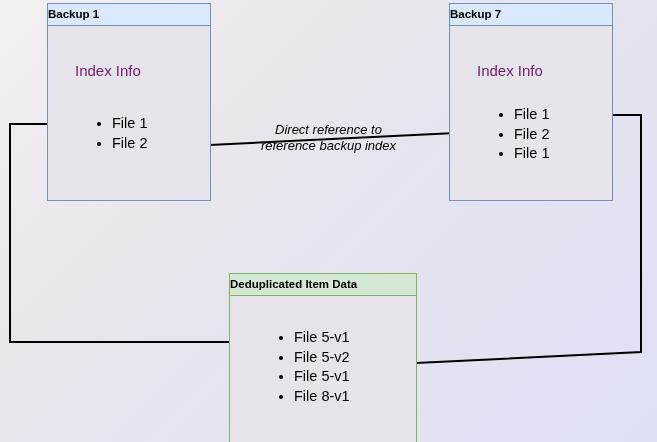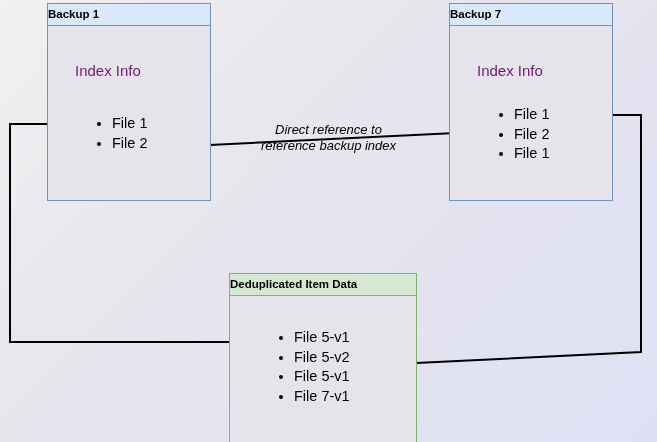--- a/index.html
+++ b/index.html
@@ -129,21 +129,21 @@
     </div>
   </div>
 
   <div class="node green" style="left:229px; top:273px; width:188px; height:192px;">
     <div class="node-header">Deduplicated Item Data</div>
     <div class="node-body">
       <ul class="file-list" style="left:46px; top:32px;">
         <li>File 5-v1</li>
         <li>File 5-v2</li>
         <li>File 5-v1</li>
-        <li>File 7-v1</li>
+        <li>File 8-v1</li>
       </ul>
     </div>
   </div>
 
   <div class="edge-label" style="left:245px; top:122px; width:167px;font-style:italic;">
     <div>Direct reference to</div>
     <div>reference backup index</div>
   </div>
 
 </div>

